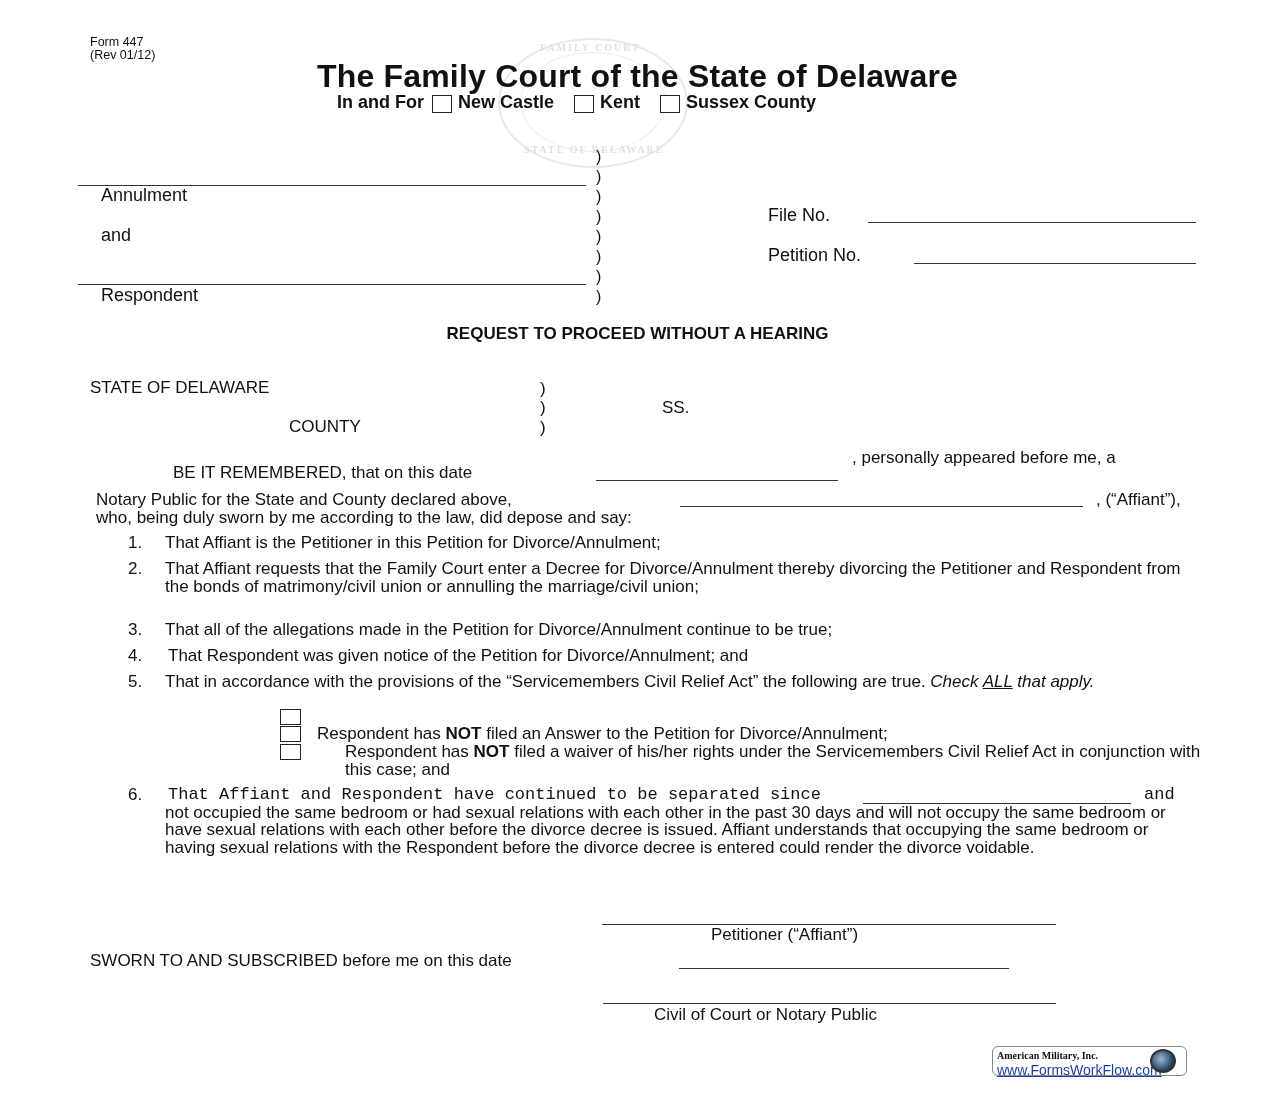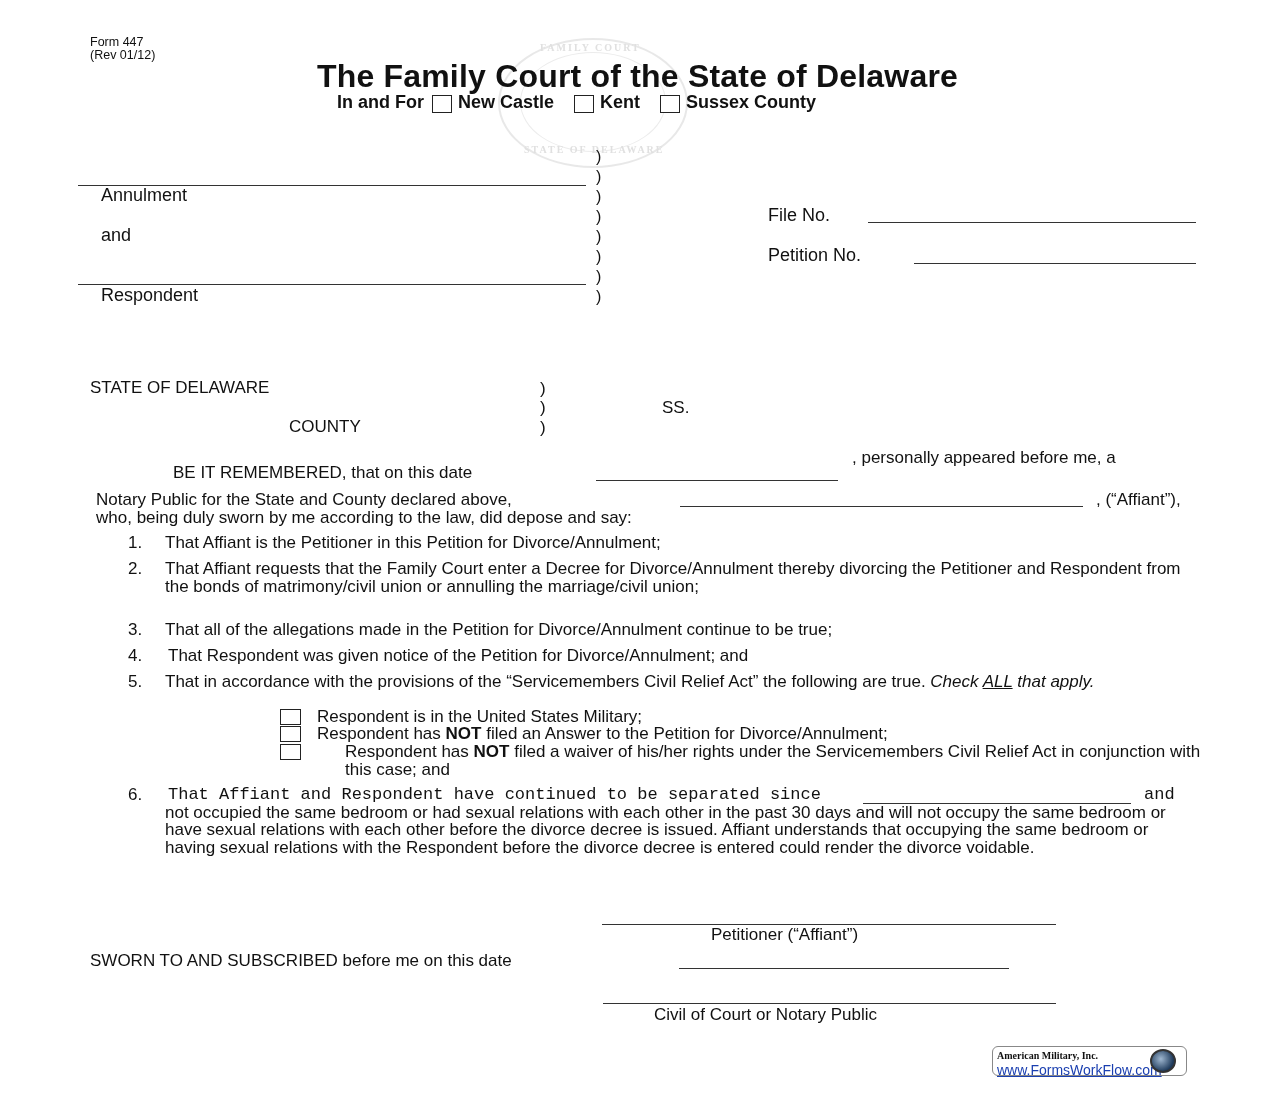--- a/index.html
+++ b/index.html
@@ -67,20 +67,21 @@
 <div class="abs paren" style="top:248px;">)</div>
 <div class="abs paren" style="top:268px;">)</div>
 <div class="abs paren" style="top:288px;">)</div>
 
 <div class="abs lbl" style="left:768px; top:205px;">File No.</div>
 <div class="hline" style="left:868px; top:222px; width:328px;"></div>
 <div class="abs lbl" style="left:768px; top:245px;">Petition No.</div>
 <div class="hline" style="left:914px; top:263px; width:282px;"></div>
 
 <div class="abs heading">
+  <div>REQUEST TO PROCEED WITHOUT A HEARING</div>
 </div>
 
 <div class="abs body-text" style="left:90px; top:378px;">STATE OF DELAWARE</div>
 <div class="abs body-text" style="left:289px; top:417px;">COUNTY</div>
 <div class="abs body-text" style="left:540px; top:379px;">)</div>
 <div class="abs body-text" style="left:540px; top:398px;">)</div>
 <div class="abs body-text" style="left:540px; top:418px;">)</div>
 <div class="abs body-text" style="left:615px; top:398px;margin-left:47px;">SS.</div>
 
 <div class="abs body-text" style="left:173px; top:463px;">BE IT REMEMBERED, that on this date</div>
@@ -110,21 +111,20 @@
 <div class="item" style="top:673px;">
   <span class="num">5.</span>
   <div class="txt" style="width:1000px;">
     <span>That in accordance with the provisions of the “Servicemembers Civil Relief Act” the following are true.</span>
     <i><span>Check </span><u>ALL</u><span> that apply.</span></i>
   </div>
 </div>
 
 <div class="sub" style="top:708px;">
   <span class="cb"></span>
-  <span><span>Respondent is in the United States Military;</span></span>
 </div>
 <div class="sub" style="top:725px;">
   <span class="cb"></span>
   <span><span>Respondent has </span><b>NOT</b><span> filed an Answer to the Petition for Divorce/Annulment;</span></span>
 </div>
 <div class="sub" style="top:743px;gap:44px;">
   <span class="cb"></span>
   <span style="white-space:normal; width:870px; display:block; text-indent:0;"><span>Respondent has </span><b>NOT</b><span> filed a waiver of his/her rights under the Servicemembers Civil Relief Act in conjunction with this case; and</span></span>
 </div>
 

